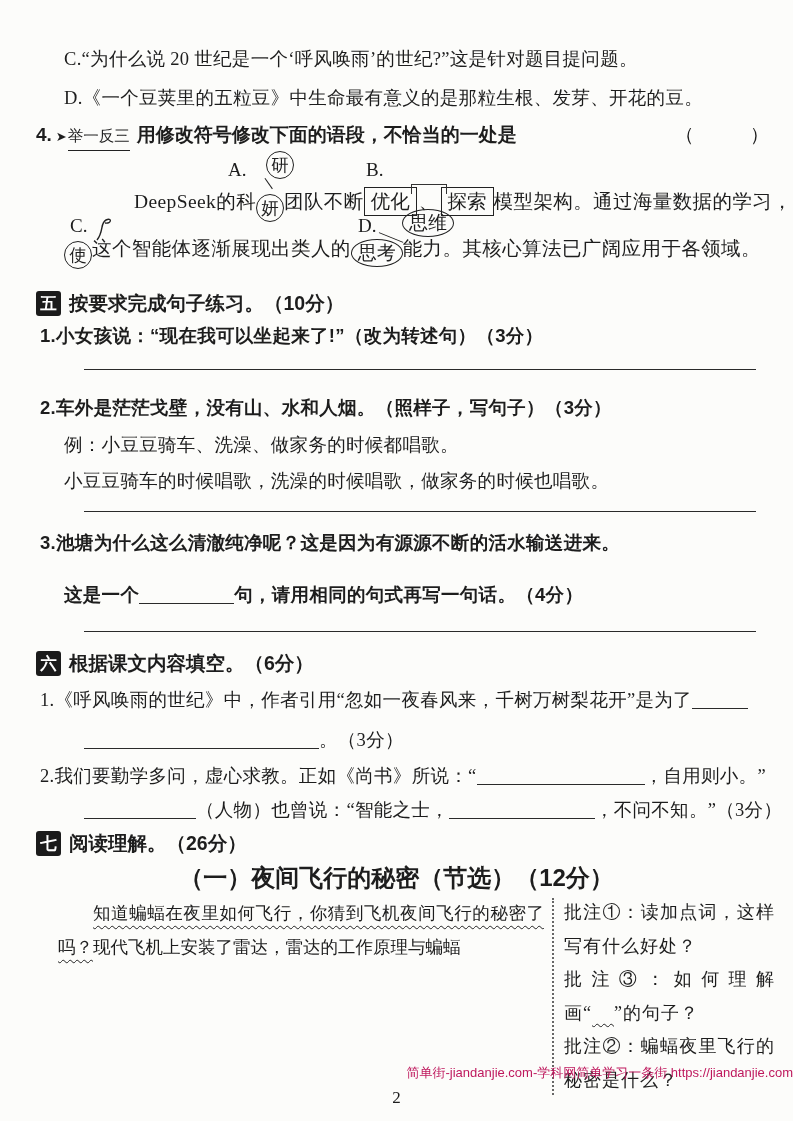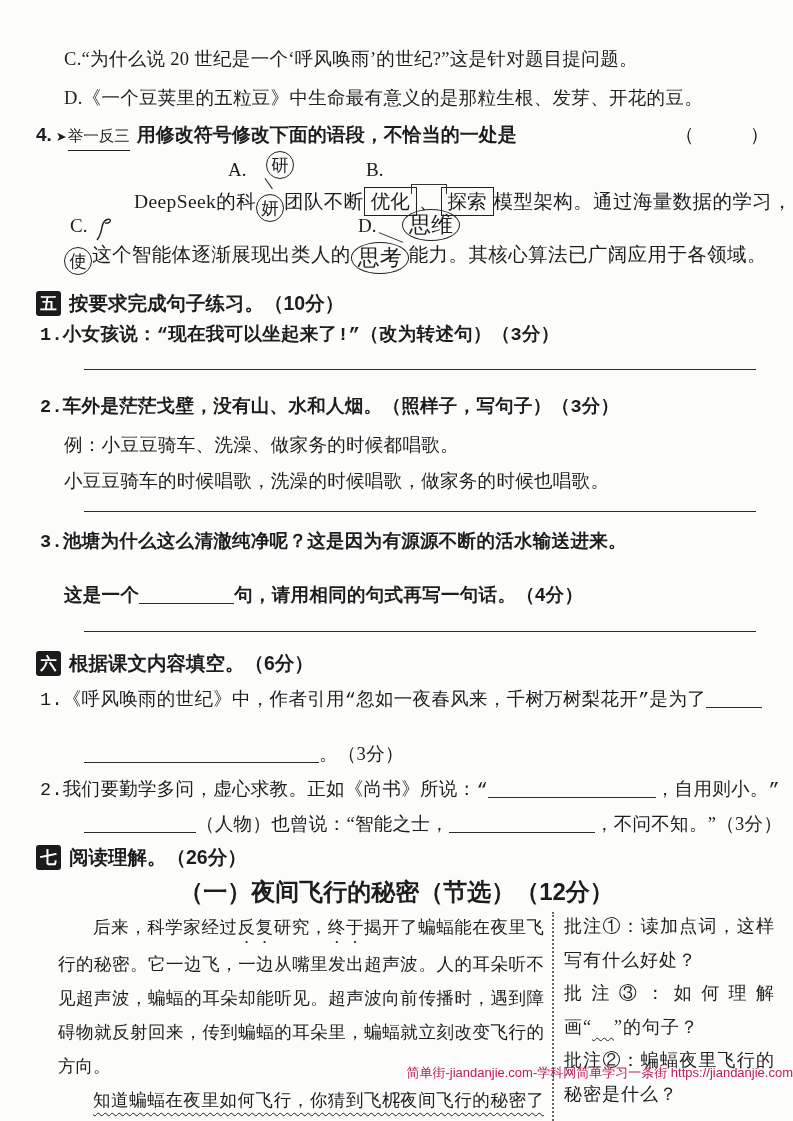--- a/index.html
+++ b/index.html
@@ -19,34 +19,34 @@
   .tri{font-size:13px;margin-right:1px;}
   .tag-text{font-size:15.5px;border-bottom:1.2px solid #222;padding-bottom:1px;font-family:"Liberation Sans","DejaVu Sans",sans-serif;}
   .q4-prompt{margin-left:7px;}
   .bracket{margin-left:auto;letter-spacing:6px;font-size:19px;}
   
   .corr{position:relative;height:125px;margin:2px 20px 0 60px;font-size:19.5px;}
   .corr .lbl{position:absolute;font-family:"Liberation Serif","DejaVu Serif",serif;font-size:19px;}
   .cline{position:absolute;white-space:nowrap;letter-spacing:.4px;}
   .circ{display:inline-flex;width:26px;height:26px;border:1.5px solid #222;border-radius:50%;
         align-items:center;justify-content:center;font-size:17.5px;vertical-align:-6px;letter-spacing:0;}
-  .ell{display:inline-block;border:1.5px solid #222;border-radius:50%;padding:1px 6px;font-size:22px;
+  .ell{display:inline-block;border:1.5px solid #222;border-radius:50%;padding:1px 6px;font-size:19px;
        line-height:1.25;vertical-align:-4px;letter-spacing:0;}
   .boxed{display:inline-block;border:1.2px solid #222;padding:0 6px;letter-spacing:0;}
   .swap-mid{position:relative;padding:0 2px;}
   .swap-mid::before{content:"";position:absolute;left:-6px;right:-6px;top:-7px;height:9px;
         border:1px solid #333;border-bottom:none;}
   .connector{position:absolute;background:#222;height:1.4px;}
   .curl-svg{position:absolute;}
   
   .sec{margin:0 0 0 36px;font-size:19.5px;line-height:30px;display:flex;align-items:center;}
   .badge{display:inline-flex;width:25px;height:25px;background:#1b1b1b;color:#fff;border-radius:3px;
          align-items:center;justify-content:center;font-size:16.5px;margin-right:8px;flex:0 0 auto;}
   
-  .q{margin-left:40px;font-family:Liberation Mono, monospace;}
+  .q{margin-left:40px;}
   .sub{margin-left:64px;}
   .ansline{height:1px;border-bottom:1.6px solid #2a2a2a;width:672px;margin-left:84px;}
   .blank{display:inline-block;border-bottom:1.5px solid #2a2a2a;height:20px;vertical-align:-3px;}
   
   .rtitle{text-align:center;font-size:24px;margin-top:6px;line-height:28px;}
   .reading{display:flex;margin:4px 18px 0 58px;}
   .rleft{width:486px;font-size:17.5px;line-height:34px;text-align:justify;}
   .rleft p{margin:0;text-indent:2em;}
   .rdiv{border-left:2px dotted #666;margin:2px 10px 2px 8px;}
   .rright{flex:1;font-size:18px;line-height:33.5px;text-align:justify;letter-spacing:1px;}
@@ -87,21 +87,21 @@
     </div>
 
     <span class="lbl" style="left:10px;top:62px">C.</span>
     <svg class="curl-svg" style="left:32px;top:58px" width="26" height="30" viewBox="0 0 26 30">
       <path d="M5,29 C12,20 8,12 14,9 C20,6 20,13 13,12" fill="none" stroke="#222" stroke-width="1.4"></path>
     </svg>
     <span class="lbl" style="left:298px;top:62px">D.</span>
     <span class="ell" style="position:absolute;left:342px;top:56px">思维</span>
     <div class="connector" style="left:318px;top:84px;width:26px;transform:rotate(22deg);"></div>
 
-    <div class="cline" style="left:4px;top:88px">
+    <div class="cline" style="left:4px;top:82px">
       <span class="circ">使</span><span>这个智能体逐渐展现出类人的</span><span class="ell">思考</span><span>能力。其核心算法已广阔应用于各领域。</span>
     </div>
   </div>
 
   <div class="sec hei" style="margin-top:10px">
     <span class="badge">五</span>
     <span>按要求完成句子练习。（10分）</span>
   </div>
   <div class="line q hei" style="margin-top:4px">1.小女孩说：“现在我可以坐起来了!”（改为转述句）（3分）</div>
   <div class="ansline" style="margin-top:19px"></div>
@@ -115,39 +115,38 @@
   </div>
   <div class="ansline" style="margin-top:22px"></div>
 
   <div class="sec hei" style="margin-top:16px">
     <span class="badge">六</span>
     <span>根据课文内容填空。（6分）</span>
   </div>
   <div class="line q song" style="margin-top:9px">
     <span>1.《呼风唤雨的世纪》中，作者引用“忽如一夜春风来，千树万树梨花开”是为了</span><span class="blank" style="width:56px"></span>
   </div>
-  <div class="line song" style="margin-top:27px;margin-left:84px">
+  <div class="line song" style="margin-top:13px;margin-left:84px">
     <span class="blank" style="width:235px"></span><span>。（3分）</span>
   </div>
   <div class="line q song" style="margin-top:9px">
     <span>2.我们要勤学多问，虚心求教。正如《尚书》所说：“</span><span class="blank" style="width:168px"></span><span>，自用则小。”</span>
   </div>
   <div class="line song" style="margin-top:7px;margin-left:84px">
     <span class="blank" style="width:112px"></span><span>（人物）也曾说：“智能之士，</span><span class="blank" style="width:146px"></span><span>，不问不知。”（3分）</span>
   </div>
 
   <div class="sec hei" style="margin-top:4px">
     <span class="badge">七</span>
     <span>阅读理解。（26分）</span>
   </div>
   <div class="rtitle hei">（一）夜间飞行的秘密（节选）（12分）</div>
 
   <div class="reading">
     <div class="rleft">
-      <p><span>后来，科学家经过</span><span class="dotted">反复</span><span>研究，</span><span class="dotted">终于</span><span>揭开了蝙蝠能在夜里飞行的秘密。它一边飞，一边从嘴里发出超声波。人的耳朵听不见超声波，蝙蝠的耳朵却能听见。超声波向前传播时，遇到障碍物就反射回来，传到蝙蝠的耳朵里，蝙蝠就立刻改变飞行的方向。</span></p>
       <p><span class="wavy">知道蝙蝠在夜里如何飞行，你猜到飞机夜间飞行的秘密了吗？</span><span>现代飞机上安装了雷达，雷达的工作原理与蝙蝠</span></p>
     </div>
     <div class="rdiv"></div>
     <div class="rright">
       <p>批注①：读加点词，这样写有什么好处？</p>
       <p><span>批注③：如何理解画“</span><span class="wavy-mark">&nbsp;&nbsp;&nbsp;&nbsp;</span><span>”的句子？</span></p>
       <p>批注②：蝙蝠夜里飞行的秘密是什么？</p>
     </div>
   </div>
 

